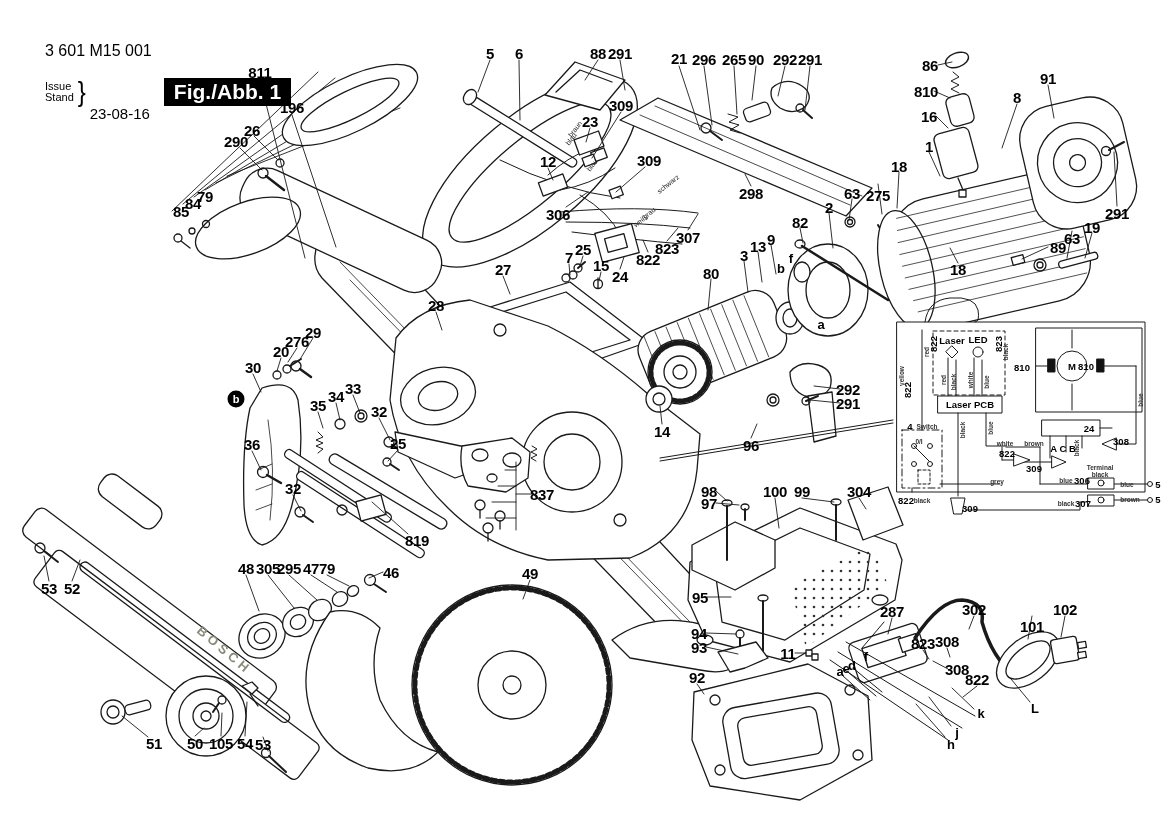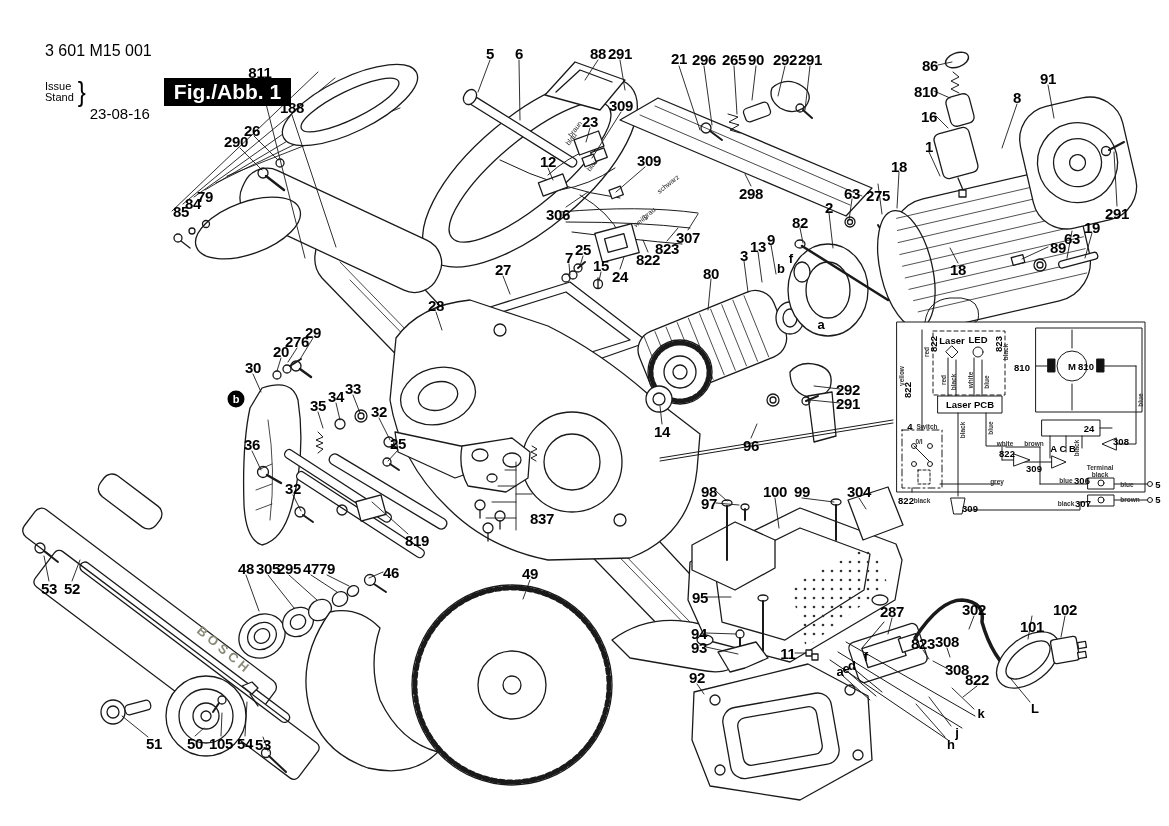--- a/index.html
+++ b/index.html
@@ -338,21 +338,21 @@
         <span>Stand</span>
       </div>
       <span class="brace">}</span>
       <span class="date">23-08-16</span>
       <span class="figbox">Fig./Abb. 1</span>
     </div>
   </div>
 
   <div id="labels">
       <span class="lbl" style="left: 260px; top: 72px; transform: translate(-50%, -50%);">811</span>
-      <span class="lbl" style="left: 292px; top: 107px; transform: translate(-50%, -50%);">188</span>
+      <span class="lbl" style="left: 292px; top: 107px; transform: translate(-50%, -50%);">196</span>
       <span class="lbl" style="left: 252px; top: 130px; transform: translate(-50%, -50%);">26</span>
       <span class="lbl" style="left: 236px; top: 141px; transform: translate(-50%, -50%);">290</span>
       <span class="lbl" style="left: 181px; top: 211px; transform: translate(-50%, -50%);">85</span>
       <span class="lbl" style="left: 193px; top: 203px; transform: translate(-50%, -50%);">84</span>
       <span class="lbl" style="left: 205px; top: 196px; transform: translate(-50%, -50%);">79</span>
       <span class="lbl" style="left: 490px; top: 53px; transform: translate(-50%, -50%);">5</span>
       <span class="lbl" style="left: 519px; top: 53px; transform: translate(-50%, -50%);">6</span>
       <span class="lbl" style="left: 598px; top: 53px; transform: translate(-50%, -50%);">88</span>
       <span class="lbl" style="left: 620px; top: 53px; transform: translate(-50%, -50%);">291</span>
       <span class="lbl" style="left: 621px; top: 105px; transform: translate(-50%, -50%);">309</span>
@@ -405,21 +405,21 @@
       <span class="lbl" style="left: 353px; top: 388px; transform: translate(-50%, -50%);">33</span>
       <span class="lbl" style="left: 379px; top: 411px; transform: translate(-50%, -50%);">32</span>
       <span class="lbl" style="left: 398px; top: 443px; transform: translate(-50%, -50%);">25</span>
       <span class="lbl" style="left: 252px; top: 444px; transform: translate(-50%, -50%);">36</span>
       <span class="lbl" style="left: 848px; top: 389px; transform: translate(-50%, -50%);">292</span>
       <span class="lbl" style="left: 848px; top: 403px; transform: translate(-50%, -50%);">291</span>
       <span class="lbl" style="left: 662px; top: 431px; transform: translate(-50%, -50%);">14</span>
       <span class="lbl" style="left: 751px; top: 445px; transform: translate(-50%, -50%);">96</span>
       <span class="lbl" style="left: 293px; top: 488px; transform: translate(-50%, -50%);">32</span>
       <span class="lbl" style="left: 417px; top: 540px; transform: translate(-50%, -50%);">819</span>
-      <span class="lbl" style="left: 542px; top: 494px; transform: translate(-50%, -50%); margin-top: 24px;">837</span>
+      <span class="lbl" style="left: 542px; top: 494px; transform: translate(-50%, -50%);">837</span>
       <span class="lbl" style="left: 49px; top: 588px; transform: translate(-50%, -50%);">53</span>
       <span class="lbl" style="left: 72px; top: 588px; transform: translate(-50%, -50%);">52</span>
       <span class="lbl" style="left: 246px; top: 568px; transform: translate(-50%, -50%);">48</span>
       <span class="lbl" style="left: 268px; top: 568px; transform: translate(-50%, -50%);">305</span>
       <span class="lbl" style="left: 289px; top: 568px; transform: translate(-50%, -50%);">295</span>
       <span class="lbl" style="left: 311px; top: 568px; transform: translate(-50%, -50%); text-align: right;">47</span>
       <span class="lbl" style="left: 327px; top: 568px; transform: translate(-50%, -50%);">79</span>
       <span class="lbl" style="left: 391px; top: 572px; transform: translate(-50%, -50%);">46</span>
       <span class="lbl" style="left: 530px; top: 573px; transform: translate(-50%, -50%);">49</span>
       <span class="lbl" style="left: 154px; top: 743px; transform: translate(-50%, -50%);">51</span>

